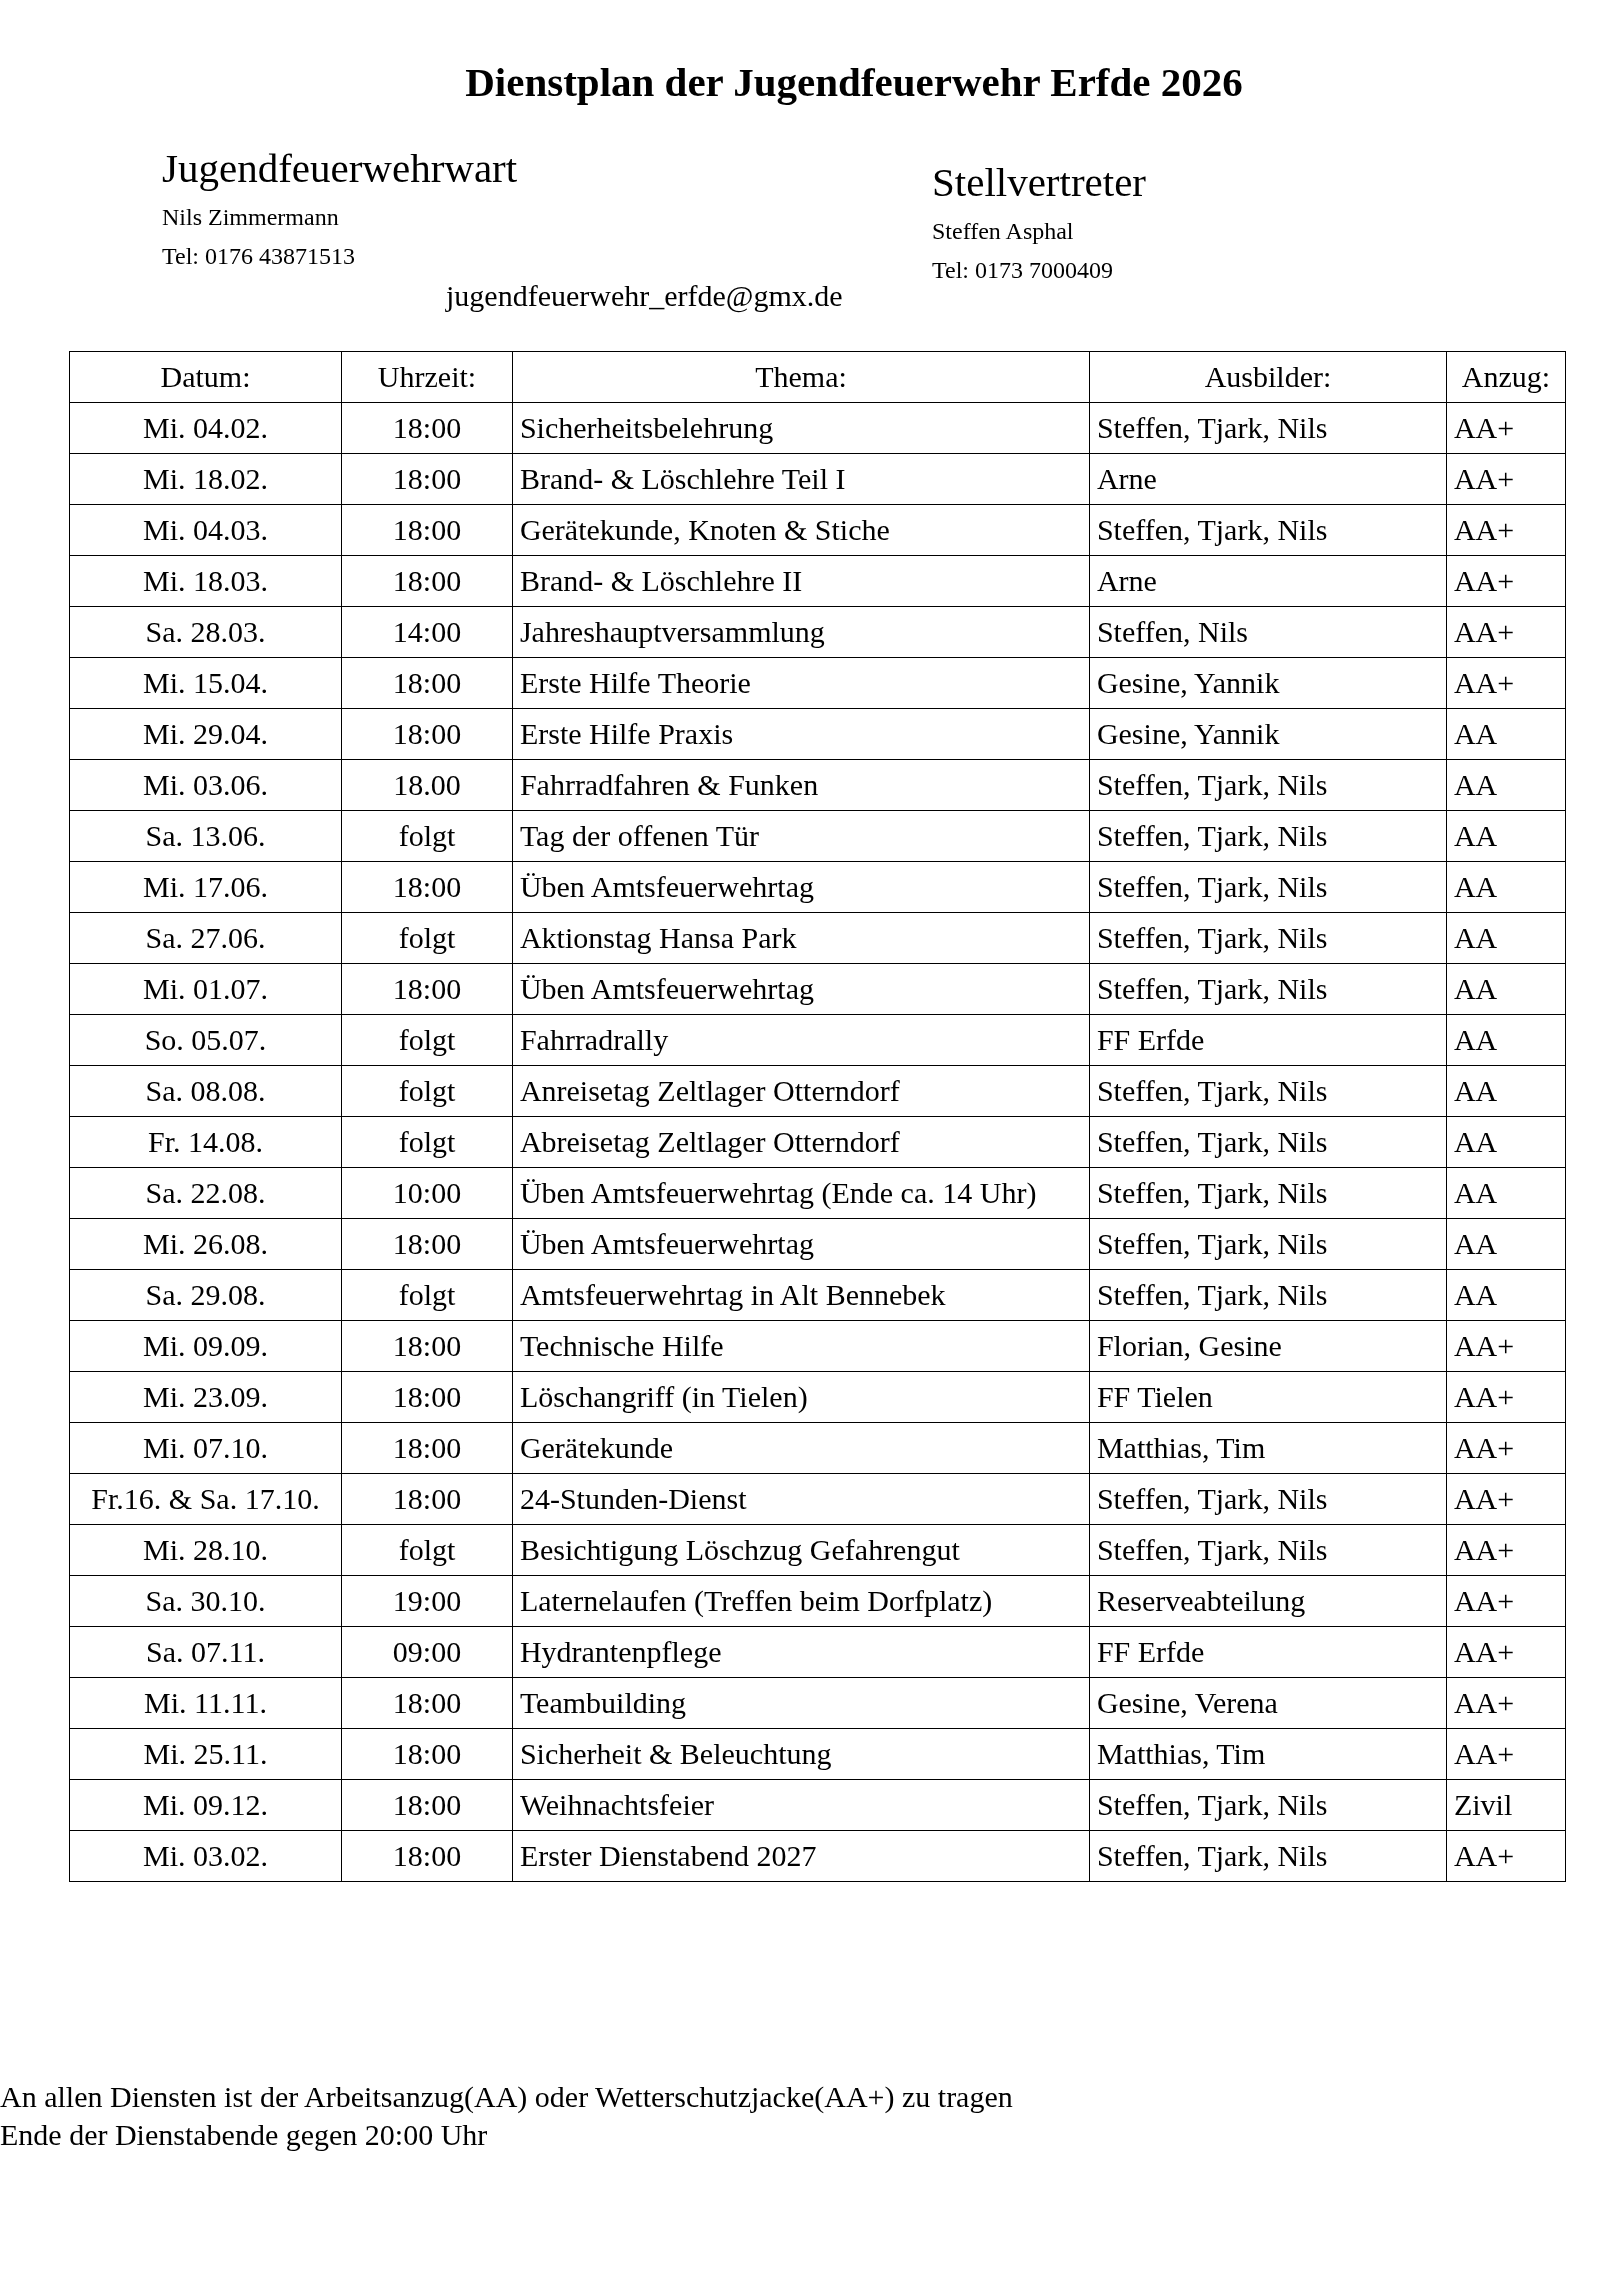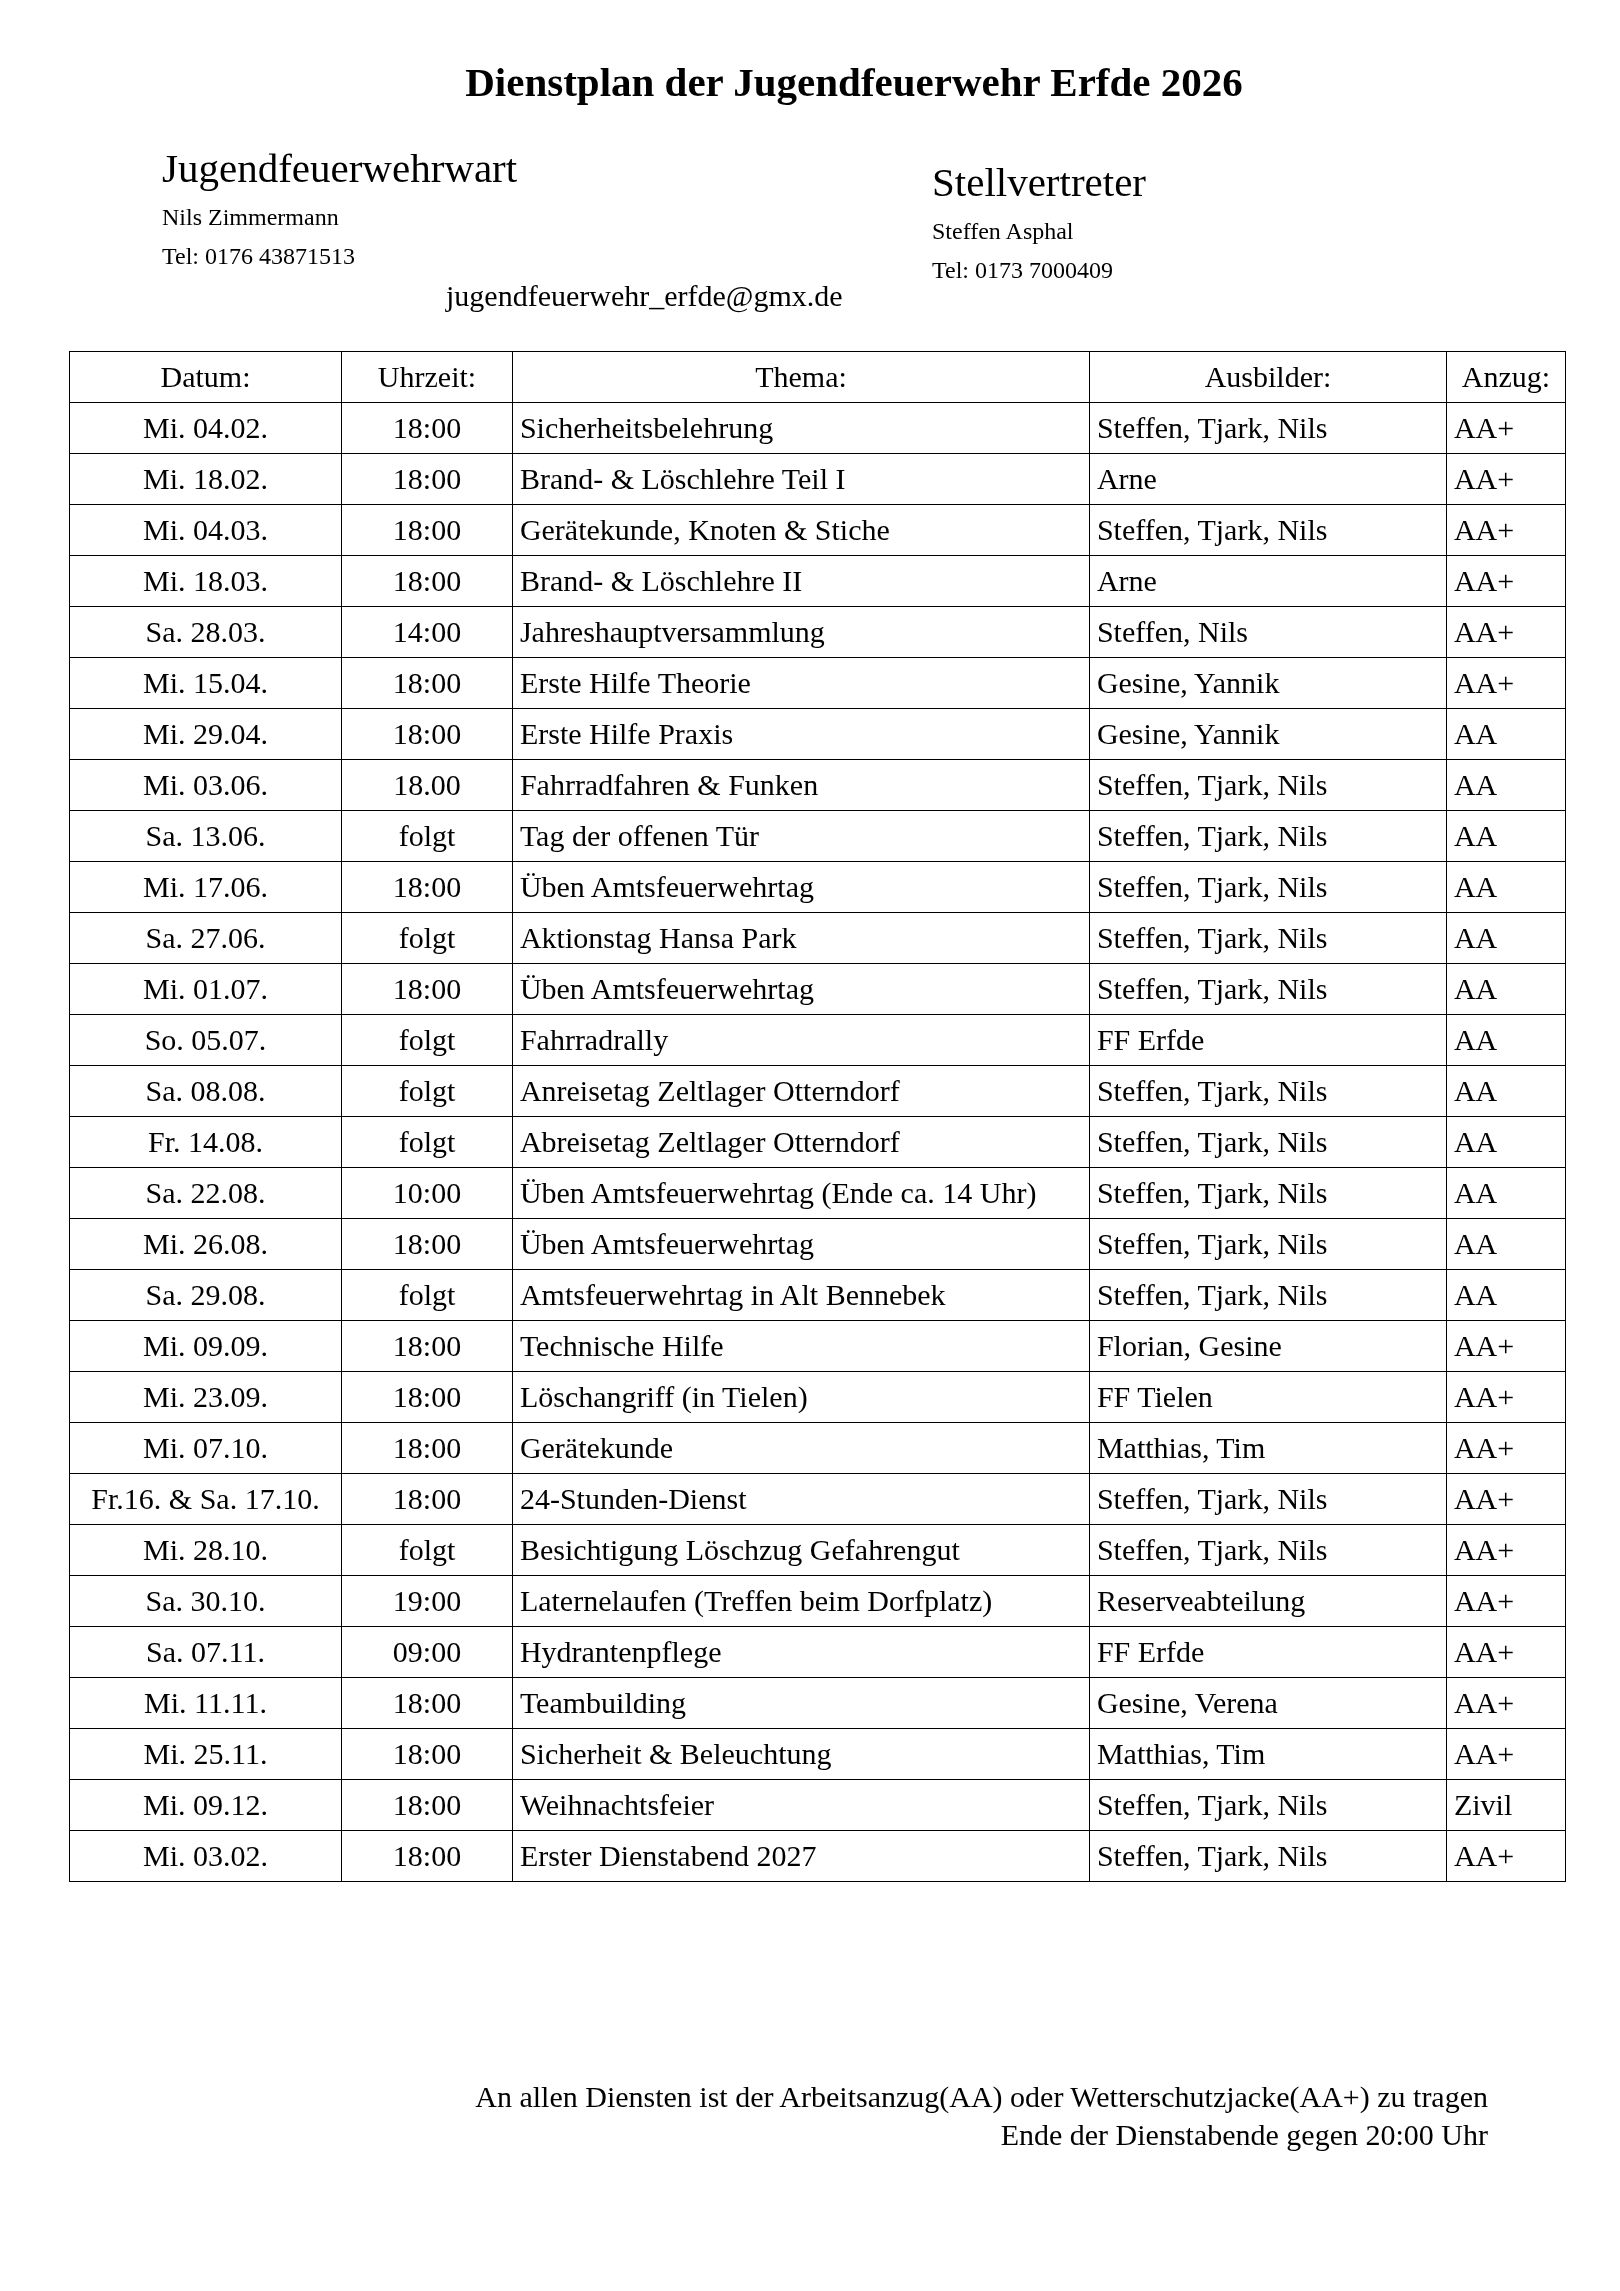--- a/index.html
+++ b/index.html
@@ -72,21 +72,21 @@
       vertical-align: middle;
     }
     table.plan th { text-align: center; padding: 0; }
     table.plan td.center { text-align: center; padding: 0; }
     table.plan td.left { text-align: left; }
     .footer {
       position: absolute;
       top: 2078px;
       left: 0;
       width: 1488px;
-      text-align: right;
+      text-align: left;
       font-size: 30px;
       line-height: 38px;
     }
   </style>
 </head>
 <body>
 
 <div class="title">Dienstplan der Jugendfeuerwehr Erfde 2026</div>
 
 <div class="contact left">

